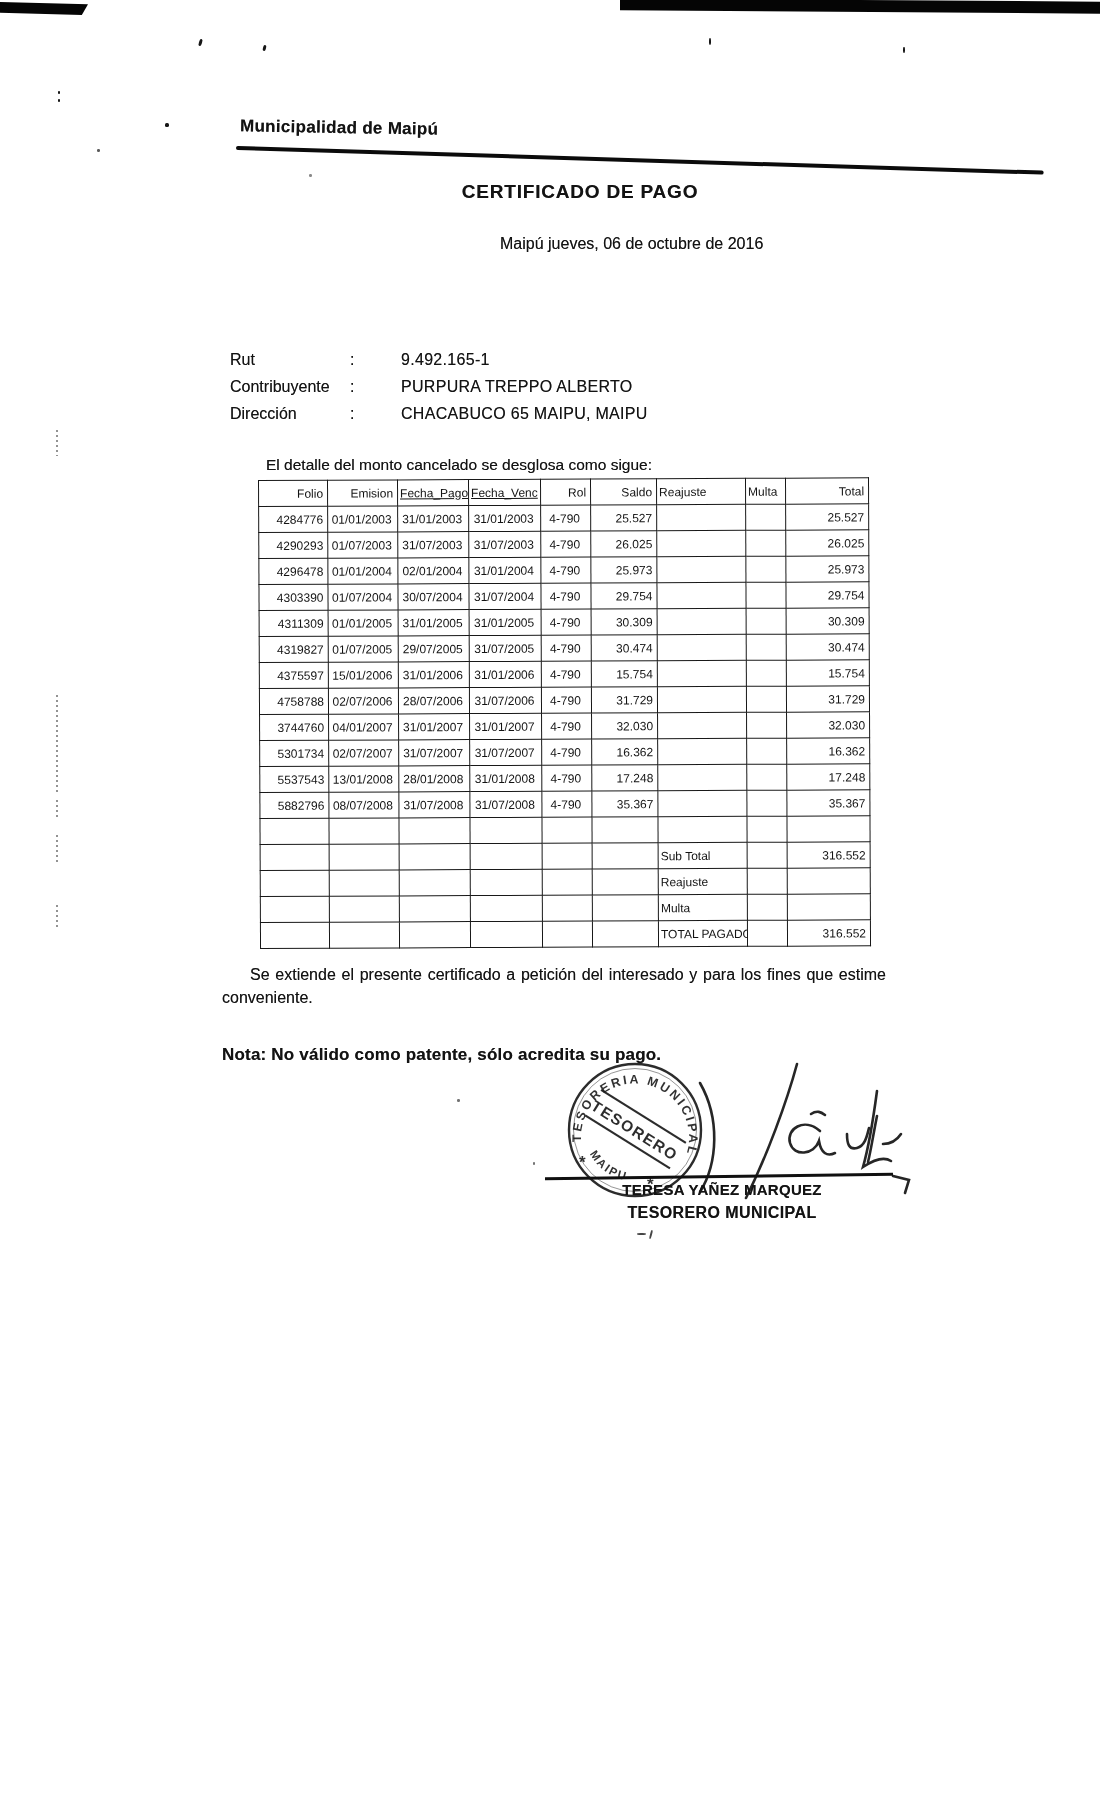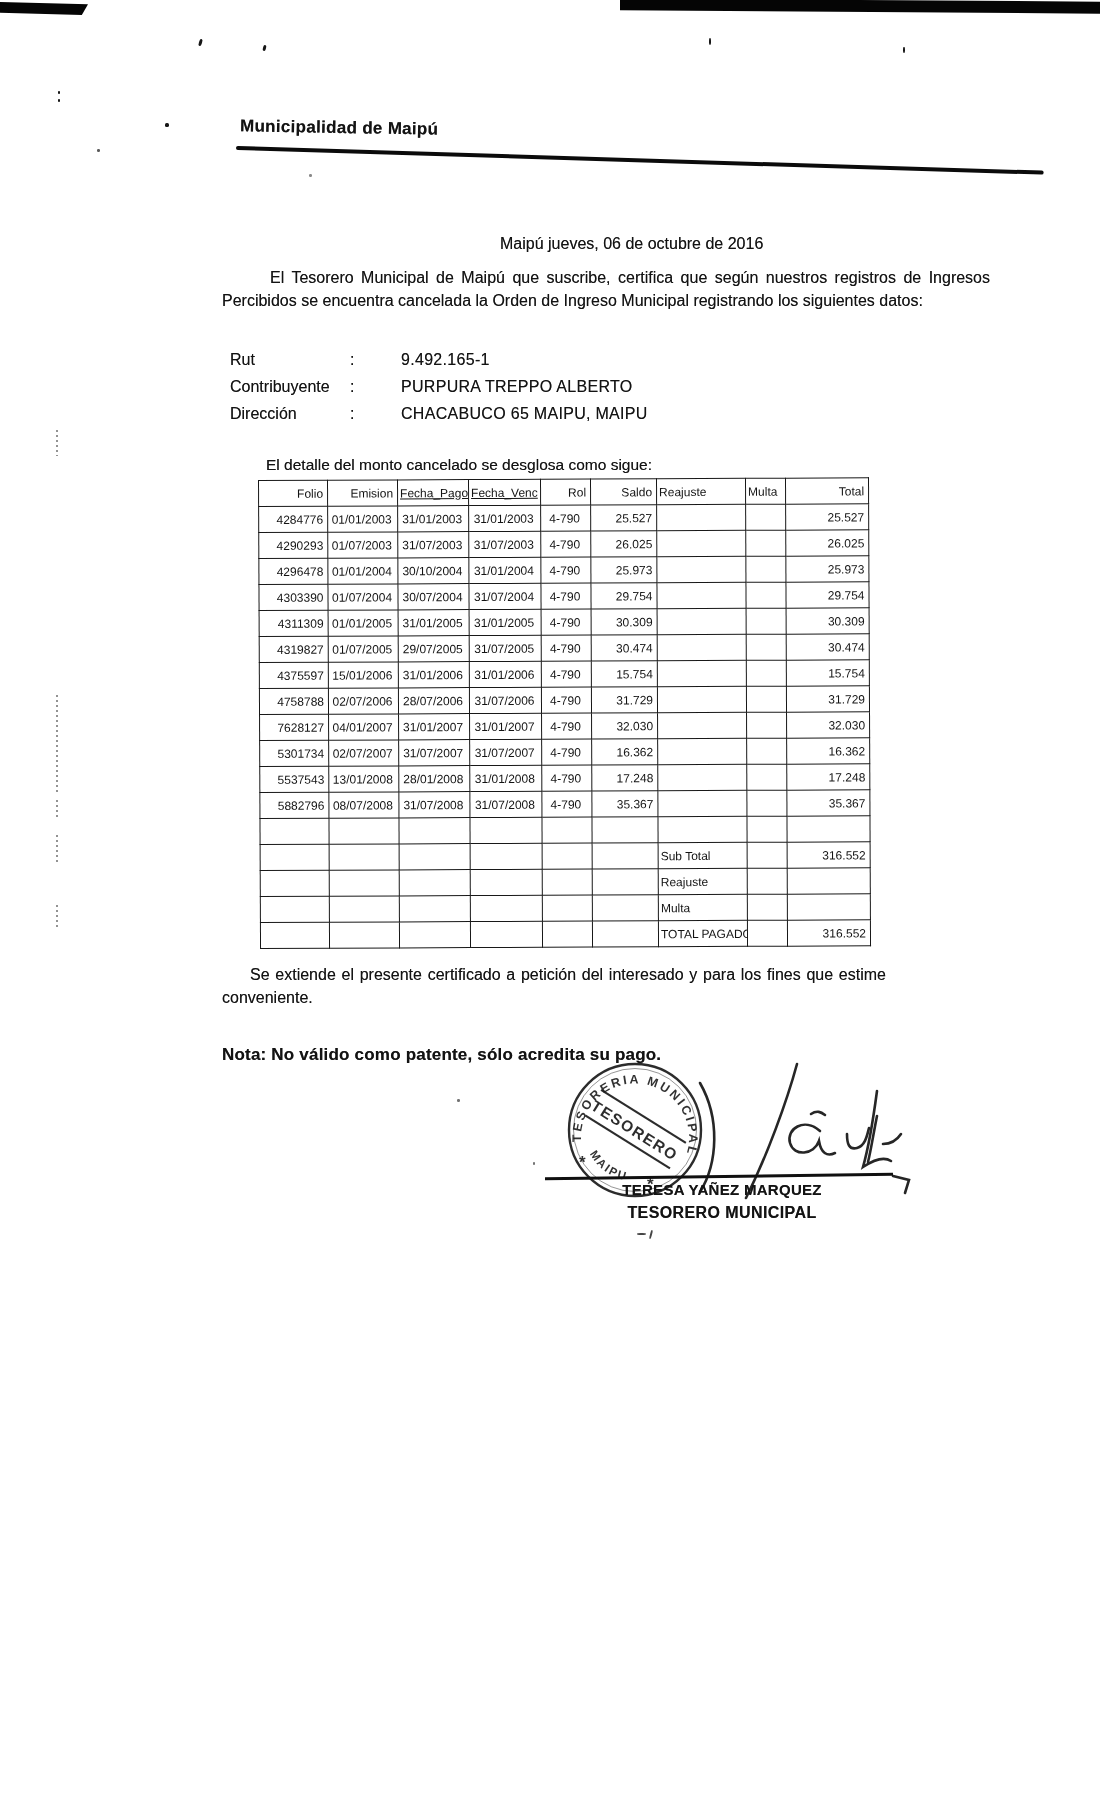--- a/index.html
+++ b/index.html
@@ -75,23 +75,23 @@
   <div class="abs dotcol" style="left:56px;top:835px;height:28px;"></div>
   <div class="abs dotcol" style="left:56px;top:905px;height:23px;"></div>
   <div class="abs mark" style="left:533px;top:1162px;width:2px;height:3px;opacity:.6;"></div>
   <div class="abs mark" style="left:457px;top:1099px;width:3px;height:3px;opacity:.6;"></div>
   <div class="abs mark" style="left:637px;top:1233px;width:9px;height:2px;opacity:.8;"></div>
   <div class="abs mark" style="left:650px;top:1230px;width:2px;height:9px;transform:rotate(14deg);opacity:.8;"></div>
 
   <div class="abs org inky">Municipalidad de Maipú</div>
   <div class="abs rule"></div>
 
+  <div class="abs doc-title inky">CERTIFICADO DE PAGO</div>
   <div class="abs date-line inky">Maipú jueves, 06 de octubre de 2016</div>
 
-  <div class="abs intro inky">El Tesorero Municipal de Maipú que suscribe, certifica que según nuestros registros de Ingresos Percibidos se encuentra cancelada la Orden de Ingreso Municipal registrando los siguientes datos:</div>
 
   <div class="abs fields">
     <div class="frow">
       <span class="flabel inky">Rut</span>
       <span class="fsep inky">:</span>
       <span class="fvalue inky">9.492.165-1</span>
     </div>
     <div class="frow">
       <span class="flabel inky">Contribuyente</span>
       <span class="fsep inky">:</span>
@@ -150,21 +150,21 @@
             <td class="c3">31/07/2003</td>
             <td class="c4">4-790</td>
             <td class="c5">26.025</td>
             <td class="c6"></td>
             <td class="c7"></td>
             <td class="c8">26.025</td>
           </tr>
           <tr>
             <td class="c0">4296478</td>
             <td class="c1">01/01/2004</td>
-            <td class="c2">30/10/2004</td>
+            <td class="c2">02/01/2004</td>
             <td class="c3">31/01/2004</td>
             <td class="c4">4-790</td>
             <td class="c5">25.973</td>
             <td class="c6"></td>
             <td class="c7"></td>
             <td class="c8">25.973</td>
           </tr>
           <tr>
             <td class="c0">4303390</td>
             <td class="c1">01/07/2004</td>
@@ -214,21 +214,21 @@
             <td class="c1">02/07/2006</td>
             <td class="c2">28/07/2006</td>
             <td class="c3">31/07/2006</td>
             <td class="c4">4-790</td>
             <td class="c5">31.729</td>
             <td class="c6"></td>
             <td class="c7"></td>
             <td class="c8">31.729</td>
           </tr>
           <tr>
-            <td class="c0">7628127</td>
+            <td class="c0">3744760</td>
             <td class="c1">04/01/2007</td>
             <td class="c2">31/01/2007</td>
             <td class="c3">31/01/2007</td>
             <td class="c4">4-790</td>
             <td class="c5">32.030</td>
             <td class="c6"></td>
             <td class="c7"></td>
             <td class="c8">32.030</td>
           </tr>
           <tr>

